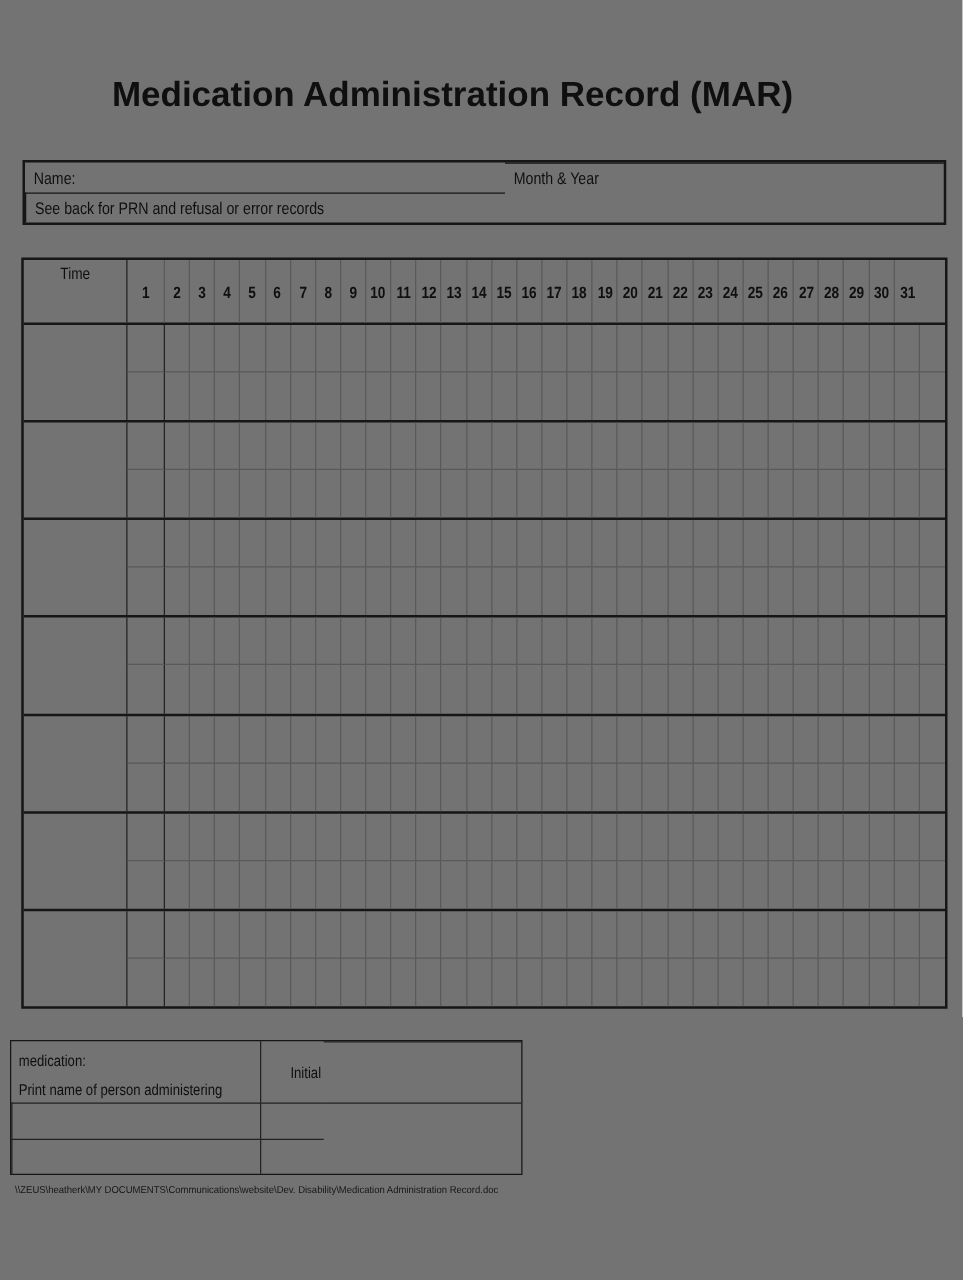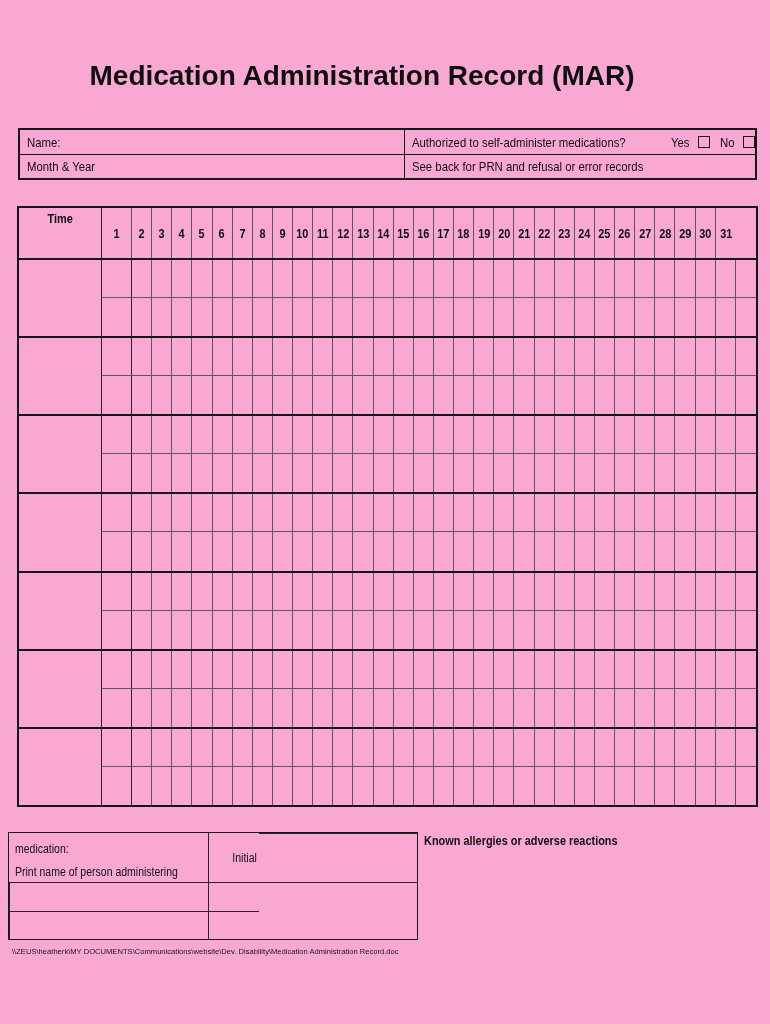--- a/index.html
+++ b/index.html
@@ -1,17 +1,17 @@
 <!DOCTYPE html>
 <html><head>
 <meta charset="utf-8">
 <style>
   html,body { margin:0; padding:0; background:#ffffff; }
   .page {
-    position:relative; width:770px; height:1024px; background:#f9a8d4;
+    position:relative; width:770px; height:1024px; background:#737373;
     font-family:"Liberation Sans","DejaVu Sans",sans-serif; color:#0f0f0f;
     overflow:hidden;
   }
   
   .cond   { display:inline-block; transform:scaleX(0.84); transform-origin:center; white-space:nowrap; }
   .cond-l { display:inline-block; transform:scaleX(0.84); transform-origin:0 50%; white-space:nowrap; }
 
   
   .title-wrap { position:absolute; left:0; top:60px; width:724px; text-align:center; }
   .title-wrap .t { font-size:28px; font-weight:bold; transform:scaleX(0.76); letter-spacing:0; }
@@ -41,21 +41,21 @@
   }
   .med-block {
     flex:1 1 auto; display:grid;
     grid-template-columns:83px 30px repeat(31,1fr);
     grid-template-rows:1fr 1fr;
     border-bottom:2px solid #161616; box-sizing:border-box;
   }
   .med-block:last-child { border-bottom:none; }
   .hc { display:flex; align-items:center; justify-content:center; box-sizing:border-box; overflow:hidden; }
   .med-h { border-right:1.5px solid #222; font-weight:bold; font-size:12.5px; flex-direction:column; line-height:15px; }
-  .time-h { border-right:1.5px solid #222; font-weight:bold; font-size:13px; align-items:flex-start; padding-top:3px; }
+  .time-h { border-right:1.5px solid #222; font-weight:normal; font-size:13px; align-items:flex-start; padding-top:3px; }
   .day-h { border-right:1px solid #5a5a5a; font-weight:bold; font-size:13px; }
   .day-h.last { border-right:none; }
   .med-cell { grid-row:1 / span 2; border-right:1.5px solid #222; box-sizing:border-box; }
   .time-cell { border-right:1.5px solid #222; box-sizing:border-box; }
   .day-cell { border-right:1px solid #5a5a5a; box-sizing:border-box; }
   .day-cell.last { border-right:none; }
   .r1 { border-bottom:1px solid #5a5a5a; }
 
   
   .sig-table {
@@ -79,27 +79,20 @@
 <div class="page">
 
   <div class="title-wrap">
     <span class="t">Medication Administration Record (MAR)</span>
   </div>
 
   <div class="info-table">
     <div class="info-cell">
       <span class="cond-l">Name:</span>
     </div>
-    <div class="info-cell bl" style="gap:5px;">
-      <span class="cond-l">Authorized to self-administer medications?</span>
-      <span class="cond-l">Yes</span>
-      <span class="sq"></span>
-      <span class="cond-l" style="margin-left:5px;">No</span>
-      <span class="sq"></span>
-    </div>
     <div class="info-cell bt">
       <span class="cond-l">Month &amp; Year</span>
     </div>
     <div class="info-cell bl bt">
       <span class="cond-l">See back for PRN and refusal or error records</span>
     </div>
   </div>
 
   <div class="mar-table">
     <div class="mar-header">
@@ -683,21 +676,18 @@
     </div>
 
   <div class="sig-cell bt"></div>
       <div class="sig-cell bt bl"></div>
       <div class="sig-cell bt bl"></div>
       <div class="sig-cell bt"></div>
       <div class="sig-cell bt bl"></div>
       <div class="sig-cell bt bl"></div>
     </div>
 
-  <div class="allergies">
-    <span class="cond-l">Known allergies or adverse reactions</span>
-  </div>
 
   <div class="footer-path">
     <span class="cond-l" style="transform:scaleX(0.95);">\\ZEUS\heatherk\MY DOCUMENTS\Communications\website\Dev. Disability\Medication Administration Record.doc</span>
   </div>
 
 </div>
 
 </body></html>

